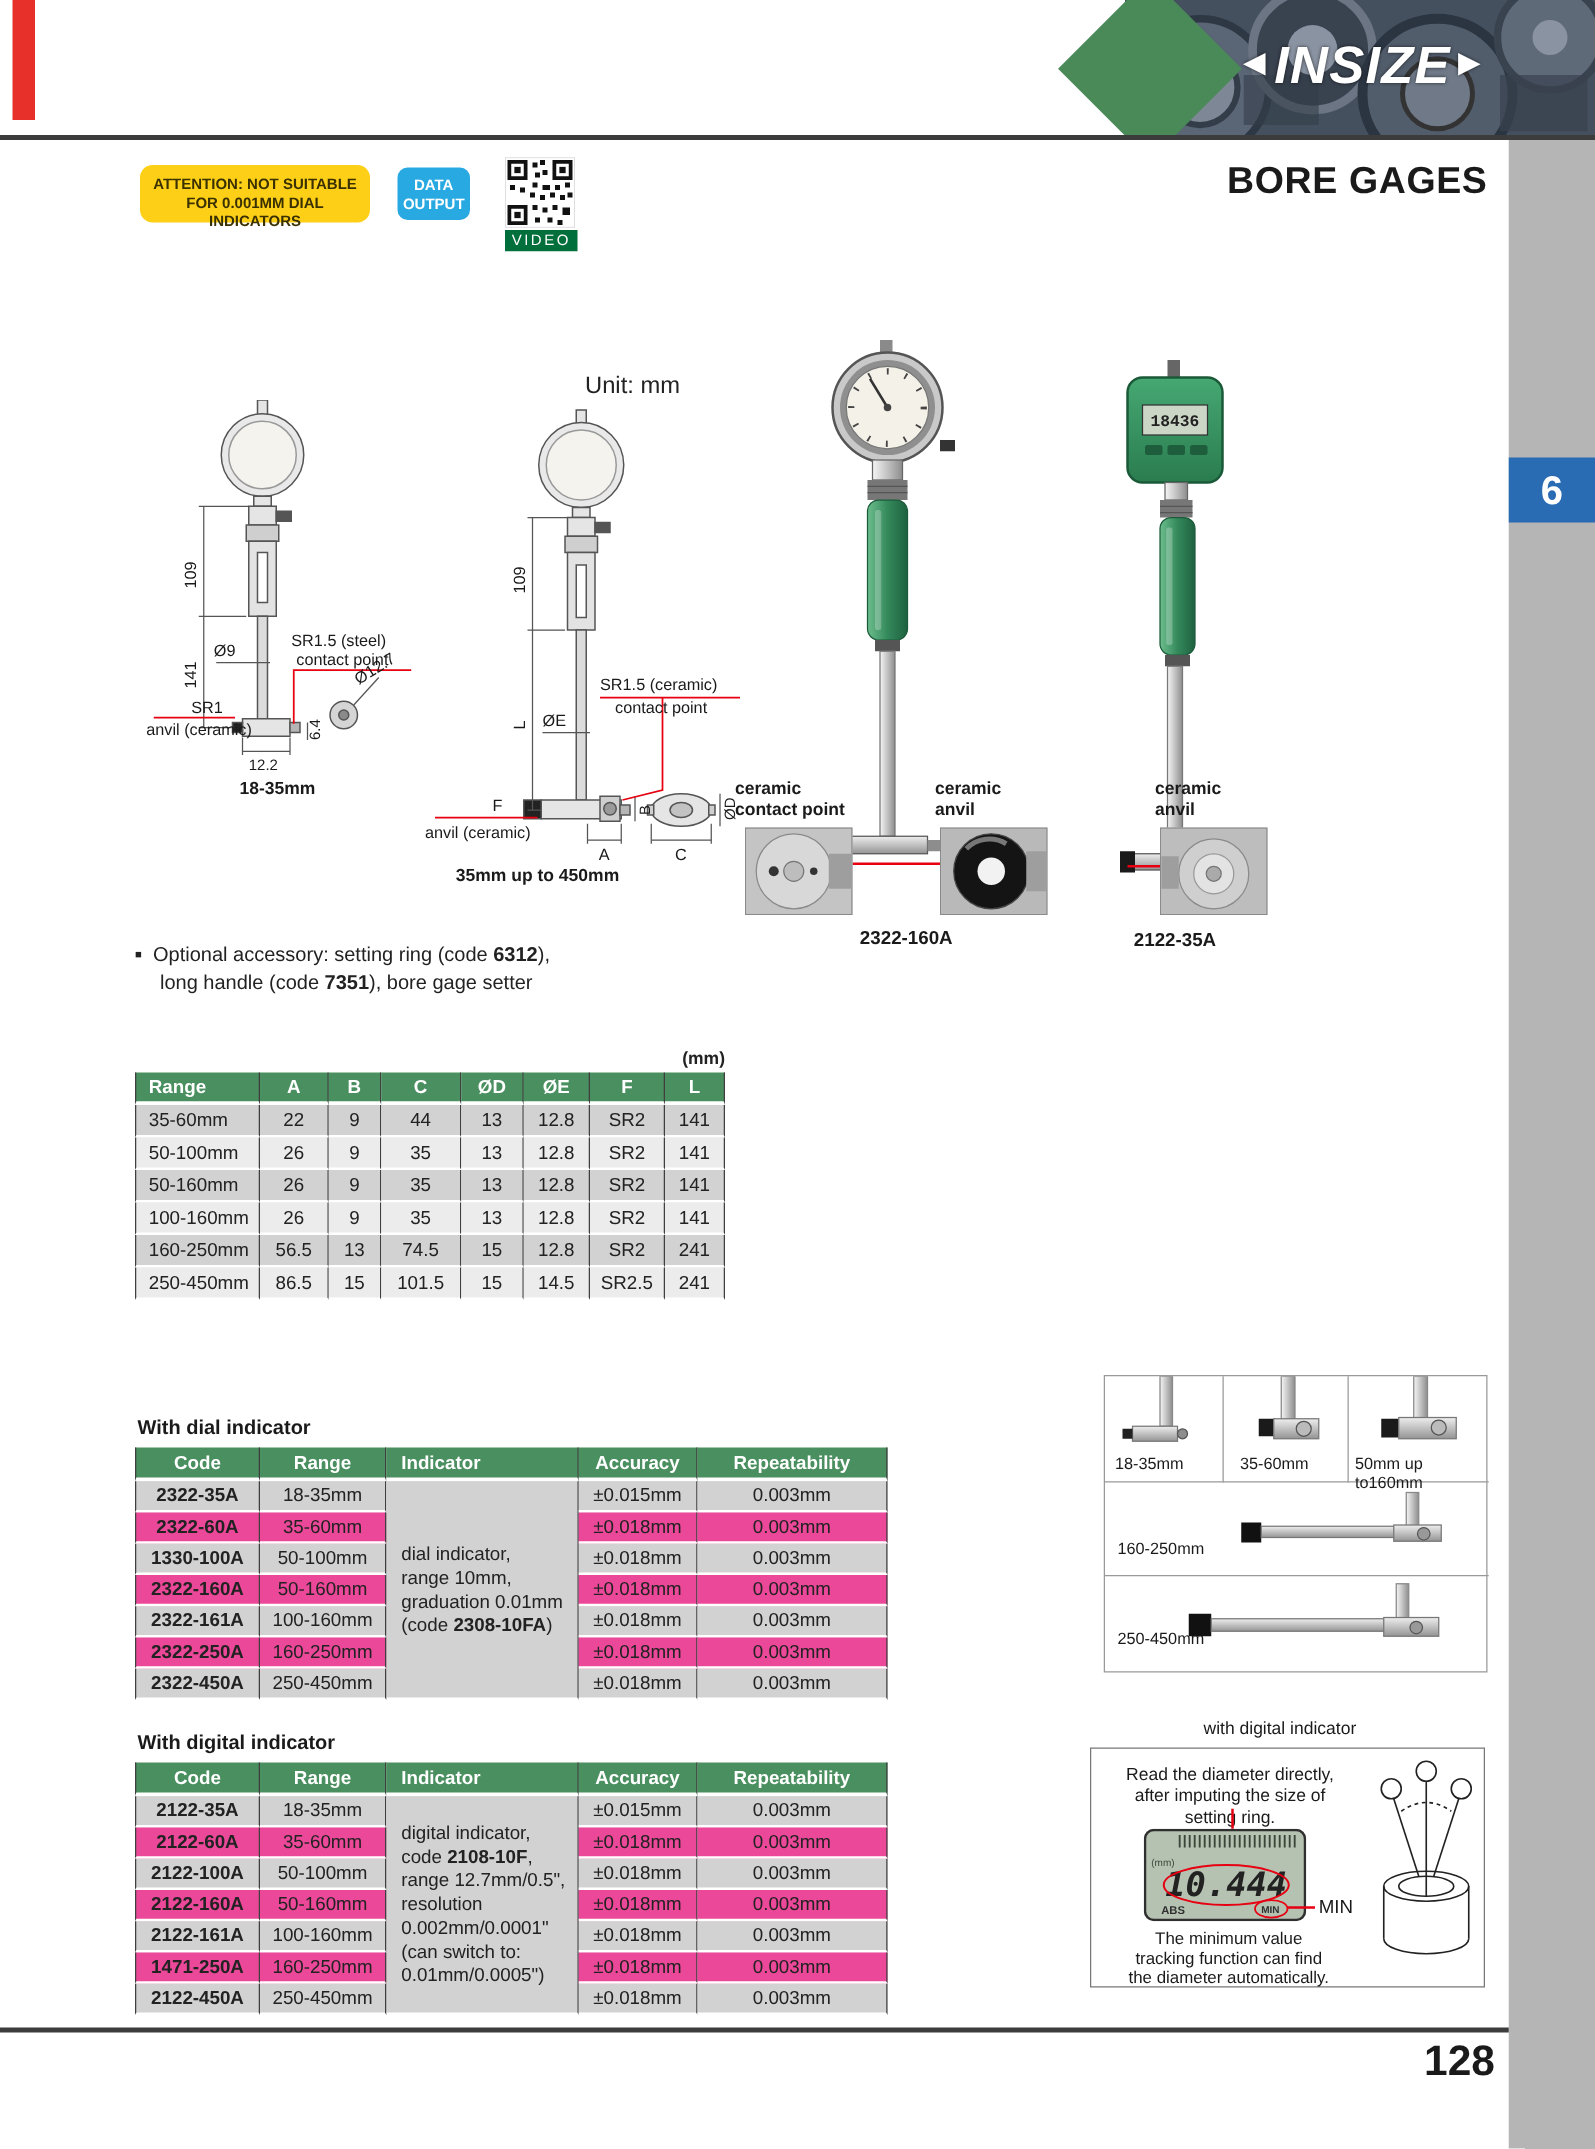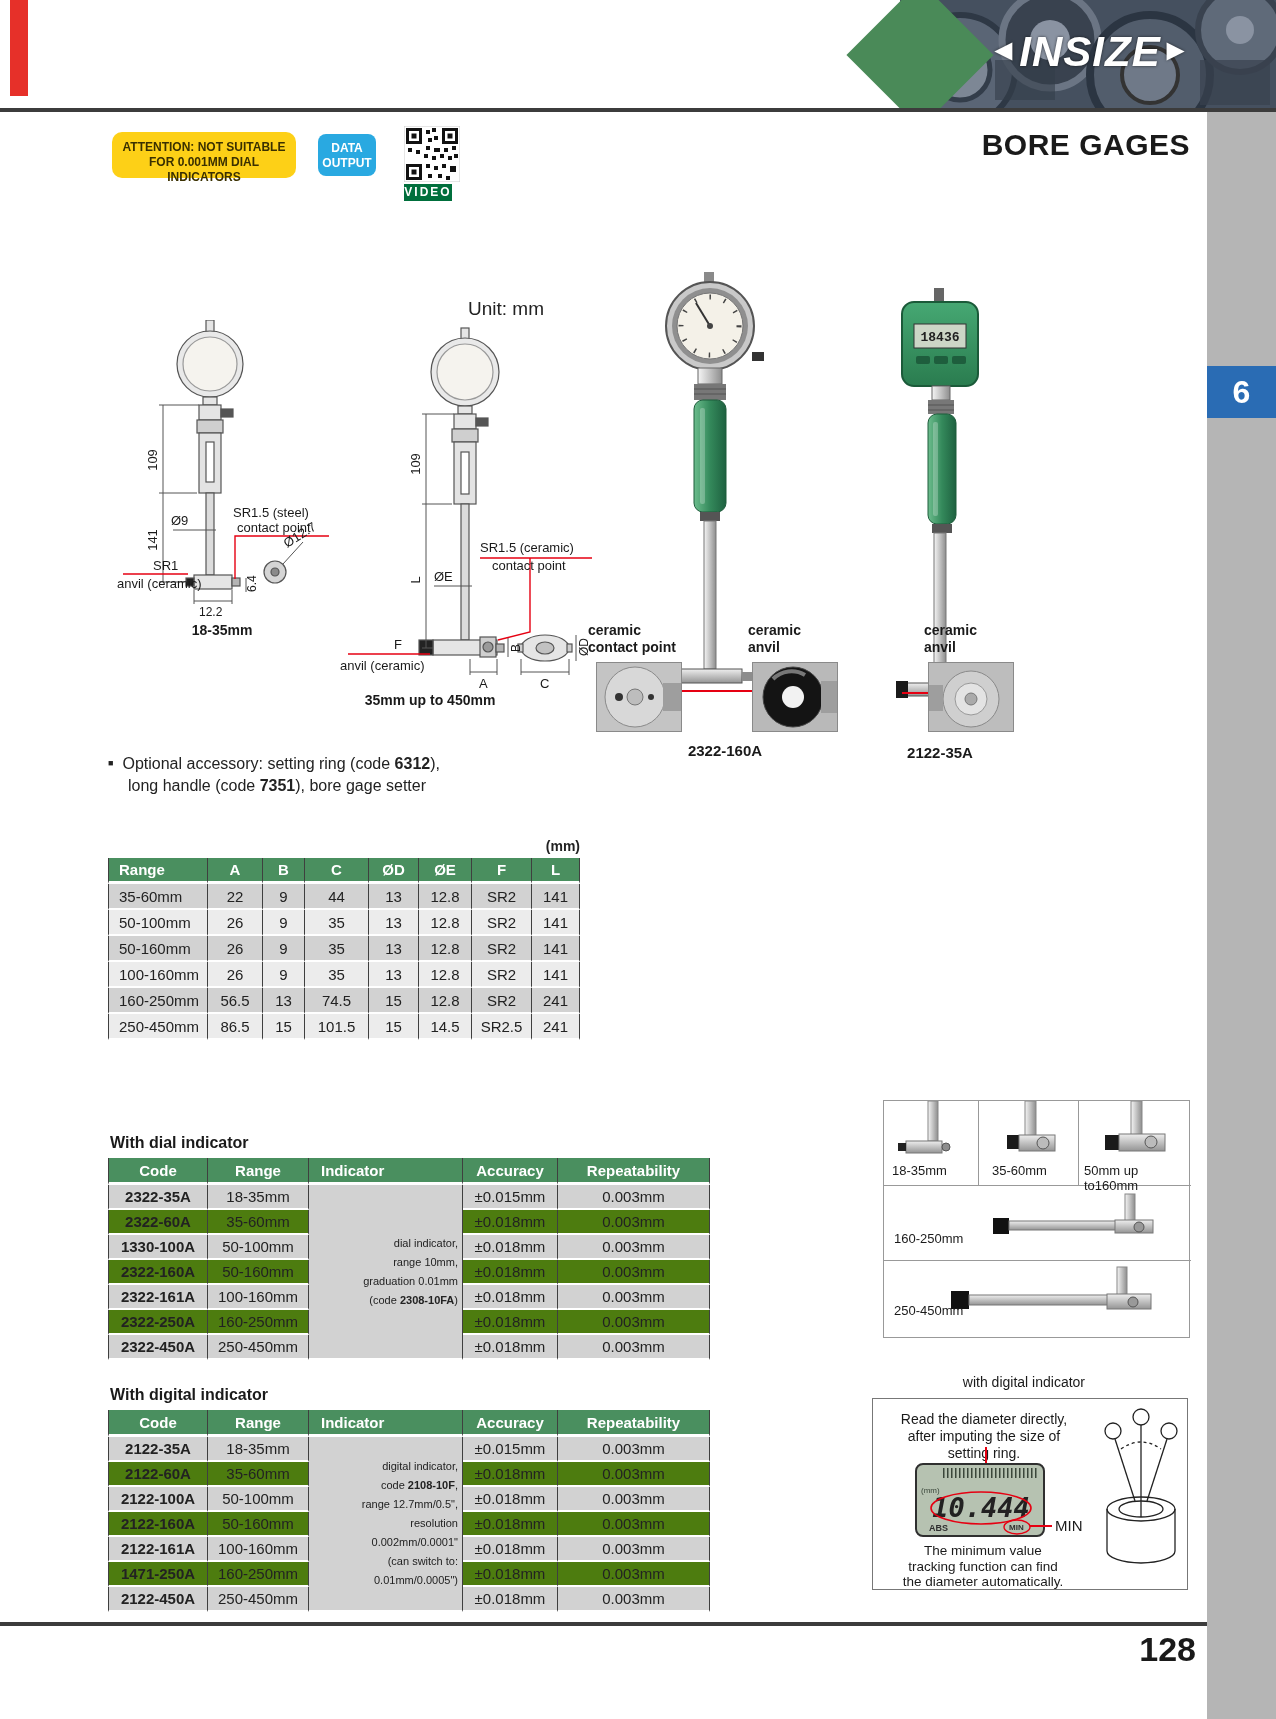--- a/index.html
+++ b/index.html
@@ -23,22 +23,22 @@
            font-size:32px; font-weight:bold; text-align:center; line-height:52px; }
   .page-title { right:86px; top:128px; font-size:30px; font-weight:bold; color:#1a1a1a; letter-spacing:.5px; }
   .page-num { left:1040px; top:1630px; width:156px; text-align:right; font-size:34px; font-weight:bold; color:#1a1a1a; }
   .bottom-rule { left:0; top:1622px; width:1207px; height:4px; background:#3c3c3c; }
 
   
   .attention { left:112px; top:132px; width:184px; height:46px; background:#fdd017; border-radius:10px;
                text-align:center; font-size:12px; font-weight:bold; color:#3a3000; line-height:15px; padding-top:8px; box-sizing:border-box; }
   .data-out { left:318px; top:134px; width:58px; height:42px; background:#29a9e1; border-radius:8px;
               text-align:center; font-size:12px; font-weight:bold; color:#fff; line-height:15px; padding-top:7px; box-sizing:border-box; }
-  .video { left:404px; top:184px; width:48px; height:17px; background:#006f3c; color:#fff;
-           font-size:12px; font-weight:bold; text-align:center; line-height:17px; letter-spacing:2px; }
+  .video { left:404px; top:184px; width:58px; height:17px; background:#006f3c; color:#fff;
+           font-size:12px; font-weight:normal; text-align:center; line-height:17px; letter-spacing:2px; }
 
   .unit-note { left:468px; top:298px; font-size:19px; color:#222; }
   .caption { font-size:14px; font-weight:bold; text-align:center; color:#1a1a1a; }
   .callout { font-size:14px; font-weight:bold; text-align:left; color:#1a1a1a; line-height:17px; }
   .inset { border:1px solid #8a8a8a; background:#cfcfcf; box-sizing:border-box; }
   .code-label { font-size:15px; font-weight:bold; text-align:center; color:#1a1a1a; }
 
   .bullet-text { font-size:16px; line-height:22px; color:#222; }
   .bullet-sq { font-size:9px; vertical-align:3px; margin-right:9px; }
 
@@ -50,25 +50,25 @@
              text-align:center; padding:0 4px; }
   .gtab th:first-child, .gtab td:first-child { border-left:1px solid #3f3f3f; }
   .dimtab td { height:24px; }
   .dimtab th { height:23px; }
   .dimtab tr.odd td { background:#d2d2d2; }
   .dimtab tr.even td { background:#ececec; }
   .dimtab td.lft, .dimtab th.lft { text-align:left; padding-left:10px; }
   .spectab th { height:24px; }
   .spectab td { height:23px; }
   .spectab tr.odd td { background:#d2d2d2; }
-  .spectab tr.even td { background:#4d7c0f; }
+  .spectab tr.even td { background:#ec4899; }
   .spectab td.code { font-weight:bold; }
   .spectab th.lft { text-align:left; padding-left:12px; }
-  .spectab td.ind { background:#d2d2d2; text-align:right; vertical-align:middle;
-                    padding-left:12px; line-height:19px; font-size:11px; }
+  .spectab td.ind { background:#d2d2d2; text-align:left; vertical-align:middle;
+                    padding-left:12px; line-height:19px; font-size:15px; }
   .sec-head { font-size:16px; font-weight:bold; color:#1a1a1a;text-align:right; }
 
   
   .figbox { left:883px; top:1100px; width:307px; height:238px; border:1px solid #999; box-sizing:border-box; background:#fff; }
   .figcell { position:absolute; box-sizing:border-box; border-right:1px solid #999; border-bottom:1px solid #999; }
   .figlabel { position:absolute; font-size:13px; color:#1a1a1a; }
 
   
   .infobox { left:872px; top:1398px; width:316px; height:192px; border:1px solid #777; box-sizing:border-box; background:#fff; }
   .info-txt { position:absolute; font-size:14px; color:#1a1a1a; text-align:center; line-height:17px; }

